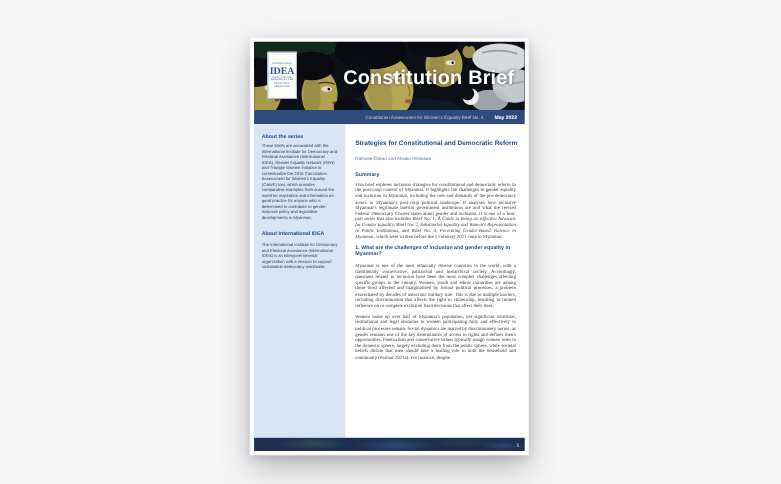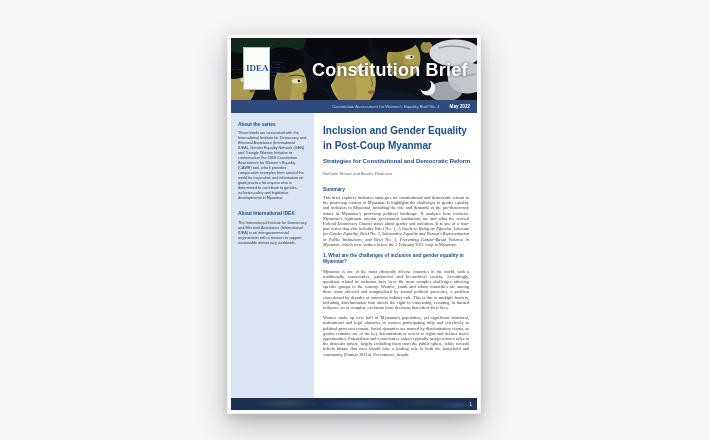--- a/index.html
+++ b/index.html
@@ -15,21 +15,21 @@
     display:flex;flex-direction:column;
     border:1px solid rgba(0,0,0,0.05);
     box-shadow:0 12px 28px rgba(55,55,65,.30),0 3px 9px rgba(55,55,65,.18);
   }
   
   .art{position:relative;height:62px;overflow:hidden;background:#0d1016;flex:none;}
   .art svg{display:block;width:100%;height:100%;}
   .logo{
     position:absolute;left:12px;top:9px;width:27px;height:43px;
     background:#fbfbf8;border:1px solid #a9bdda;box-sizing:border-box;
-    color:#2b5694;display:flex;flex-direction:row;align-items:center;
+    color:#2b5694;display:flex;flex-direction:column;align-items:center;
     justify-content:center;text-align:center;gap:1px;
   }
   .logo-top{font-size:2px;letter-spacing:.2px;line-height:1;}
   .logo-acronym{font-family:"Liberation Serif",serif;font-weight:bold;font-size:9px;line-height:1;}
   .logo-sub{font-size:2px;line-height:1.3;padding:0 1px;letter-spacing:.2px;}
   .masthead{
     position:absolute;left:81px;top:22px;color:#ffffff;
     font-size:18px;font-weight:bold;letter-spacing:.2px;white-space:nowrap;
     text-shadow:0 0 3px rgba(0,0,0,.55);
   }
@@ -156,24 +156,20 @@
 
     <div class="body-row">
       <aside class="sidebar">
         <h3>About the series</h3>
         <p>These briefs are associated with the International Institute for Democracy and Electoral Assistance (International IDEA), Gender Equality Network (GEN) and Triangle Women Initiative to contextualize the 2016 Constitution Assessment for Women's Equality (CAWE) tool, which provides comparative examples from around the world for inspiration and information on good practice for anyone who is determined to contribute to gender-inclusive policy and legislative developments in Myanmar.</p>
         <h3>About International IDEA</h3>
         <p>The International Institute for Democracy and Electoral Assistance (International IDEA) is an intergovernmental organization with a mission to support sustainable democracy worldwide.</p>
       </aside>
 
       <main class="content">
-        <div class="title">
-          <div>Inclusion and Gender Equality</div>
-          <div>in Post-Coup Myanmar</div>
-        </div>
         <div class="subtitle">Strategies for Constitutional and Democratic Reform</div>
         <div class="authors">Nathalie Ebead and Atsuko Hirakawa</div>
         <h2 class="sum-h">Summary</h2>
         <p class="body-text"><span>This brief explores inclusion strategies for constitutional and democratic reform in the post-coup context of Myanmar. It highlights the challenges to gender equality and inclusion in Myanmar, including the role and demands of the pro-democracy actors in Myanmar's post-coup political landscape. It analyses how inclusive Myanmar's legitimate interim government institutions are and what the revised Federal Democracy Charter states about gender and inclusion. It is one of a four-part series that also includes Brief No. 1, </span><span style="font-style: italic;">A Guide to Being an Effective Advocate for Gender Equality</span><span>, Brief No. 2, </span><span style="font-style: italic;">Substantive Equality and Women's Representation in Public Institutions</span><span>, and Brief No. 3, </span><span style="font-style: italic;">Preventing Gender-Based Violence in Myanmar</span><span>, which were written before the 1 February 2021 coup in Myanmar.</span></p>
         <h2 class="sec-h">1. What are the challenges of inclusion and gender equality in Myanmar?</h2>
         <p class="body-text">Myanmar is one of the most ethnically diverse countries in the world, with a traditionally conservative, patriarchal and hierarchical society. Accordingly, questions related to inclusion have been the most complex challenges affecting specific groups in the country. Women, youth and ethnic minorities are among those most affected and marginalized by formal political processes, a problem exacerbated by decades of autocratic military rule. This is due to multiple barriers, including discrimination that affects the right to citizenship, resulting in limited influence on or complete exclusion from decisions that affect their lives.</p>
         <p class="body-text">Women make up over half of Myanmar's population, yet significant structural, institutional and legal obstacles to women participating fully and effectively in political processes remain. Social dynamics are marred by discriminatory norms, as gender remains one of the key determinants of access to rights and defines men's opportunities. Paternalism and conservative values typically assign women roles in the domestic sphere, largely excluding them from the public sphere, while societal beliefs dictate that men should take a leading role in both the household and community (Parmar 2021a). For instance, despite</p>
       </main>
     </div>
 

